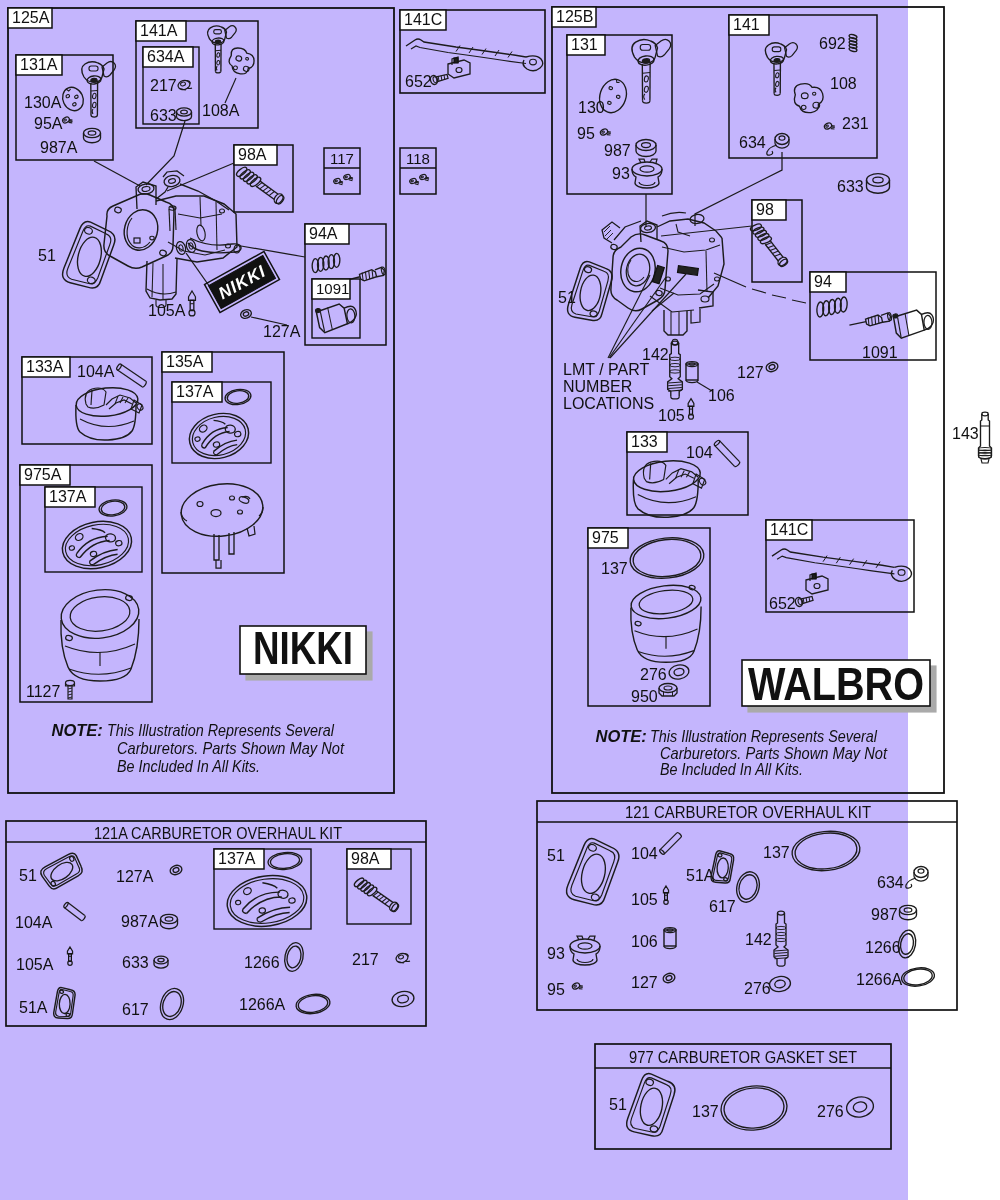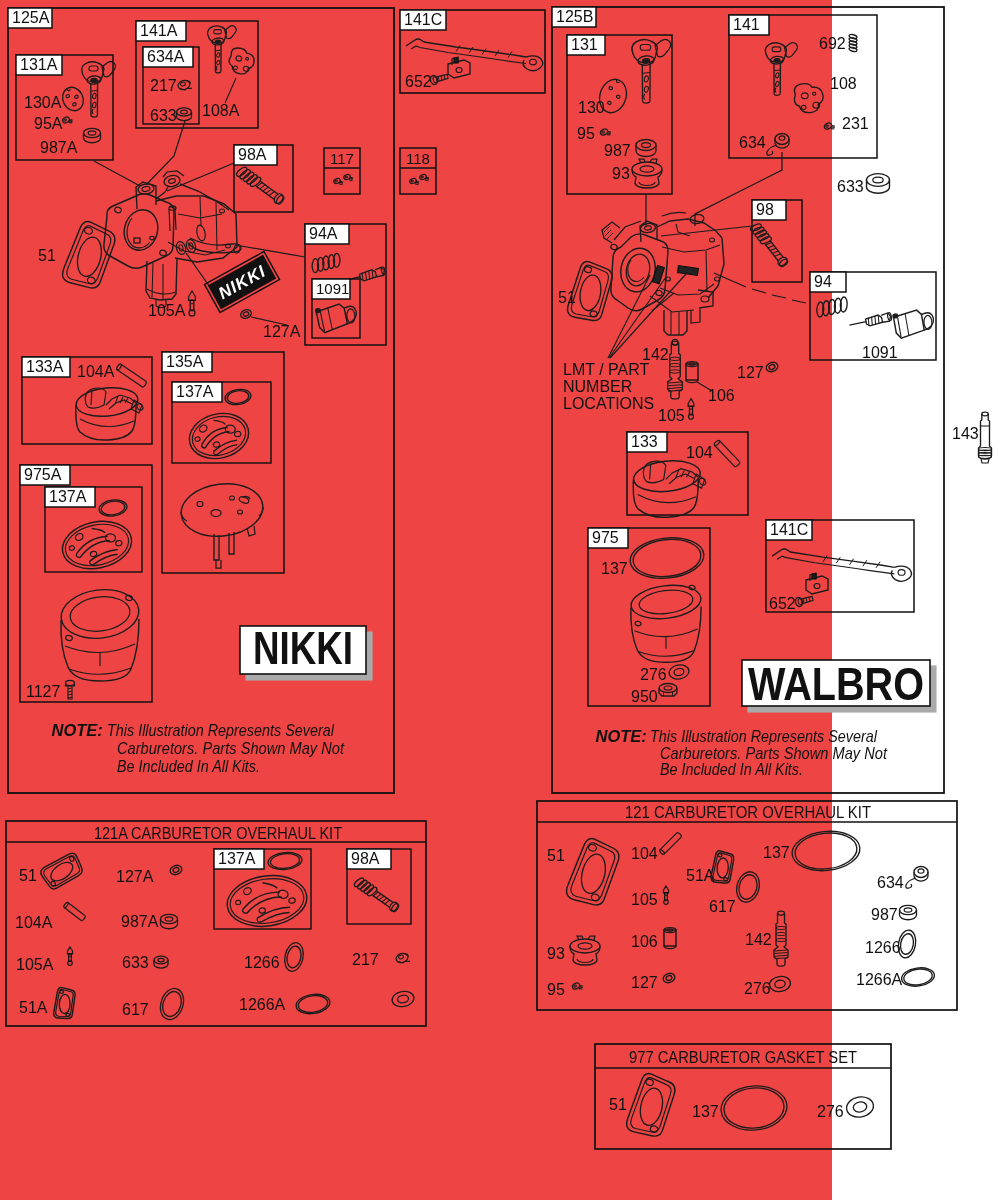--- a/index.html
+++ b/index.html
@@ -1,16 +1,16 @@
 <!DOCTYPE html>
 <html><head>
 <meta charset="utf-8">
 <style>
 html,body{margin:0;padding:0;background:#fff;}
-#page{width:832px;height:1200px;position:relative;background:#ef4444;}
+#page{width:908px;height:1200px;position:relative;background:#c4b5fd;}
 </style>
 </head>
 <body>
 <div id="page">
 <svg width="1000" height="1200" viewBox="0 0 1000 1200">
 
 <g>
         <rect x="8" y="8" width="386" height="785" fill="none" stroke="#111" stroke-width="1.8"></rect>
       </g>
 

